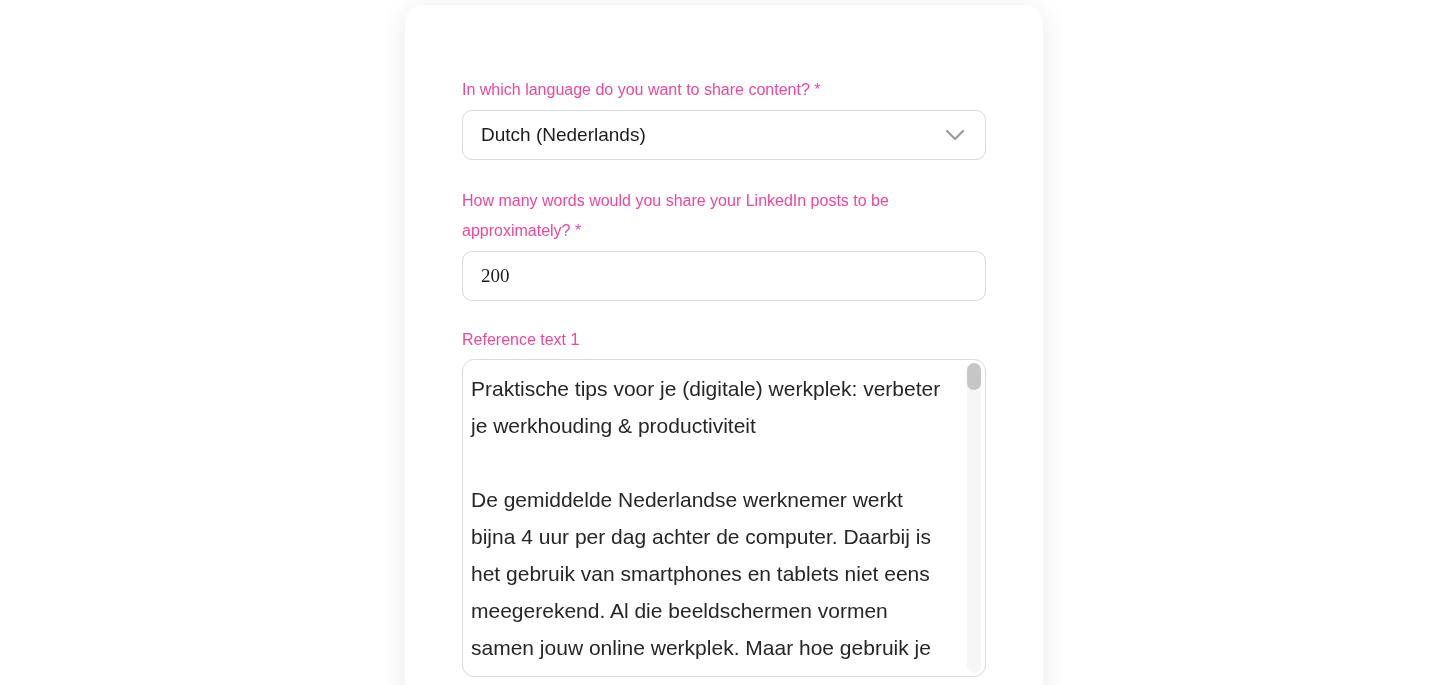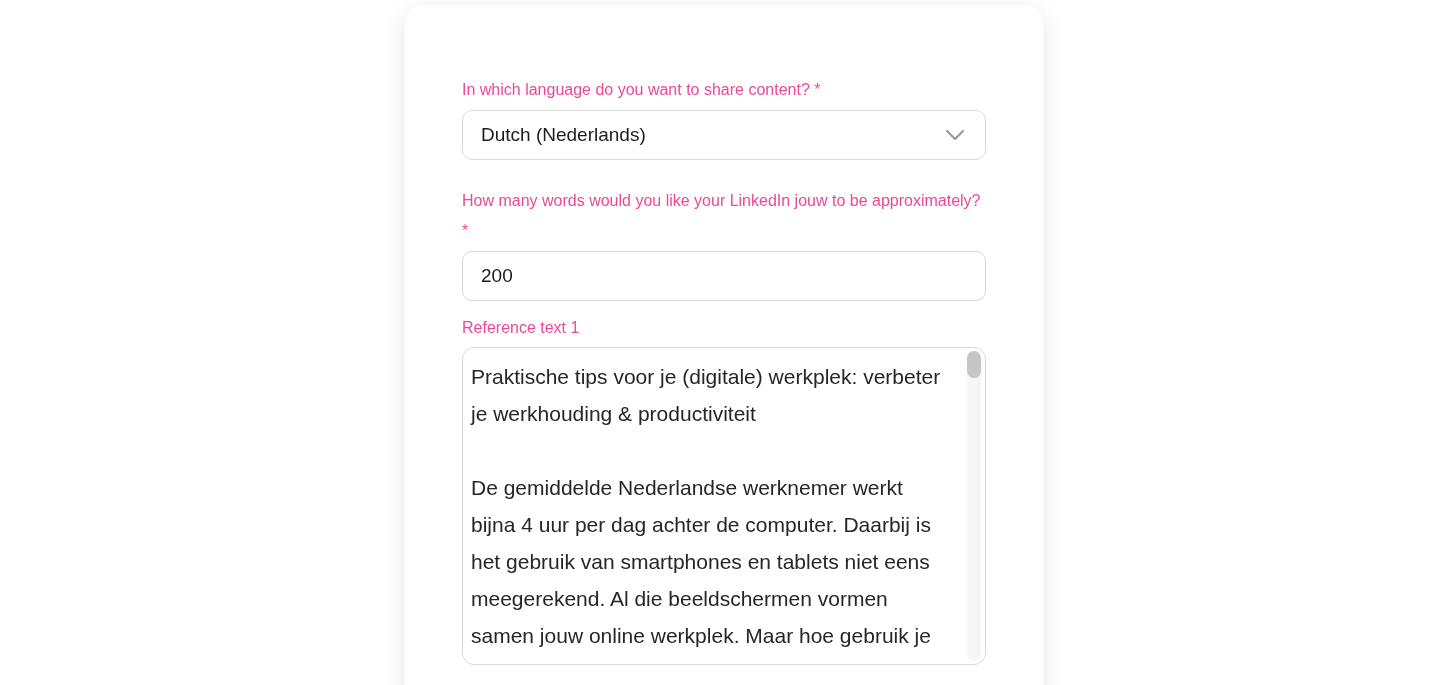--- a/index.html
+++ b/index.html
@@ -52,24 +52,25 @@
   .select-box .chev {
     display: inline-flex;
     align-items: center;
     flex: 0 0 auto;
   }
 
   .text-input {
     display: block;
     padding: 0 18px;
     outline: none;
+    font-family: Liberation Serif, serif;
   }
 
   .group { margin-top: 26px; }
-  .group-ref { margin-top: 12px; }
+  .group-ref { margin-top: 24px; }
   .group-ref .field-label { margin-bottom: 4px; }
 
   .textarea-wrap {
     position: relative;
     width: 100%;
     height: 318px;
   }
   .textarea {
     width: 100%;
     height: 100%;
@@ -115,21 +116,21 @@
         <span>Dutch (Nederlands)</span>
         <span class="chev">
           <svg width="20" height="12" viewBox="0 0 20 12" fill="none">
             <polyline points="2,2 10,10 18,2" stroke="#9a9a9a" stroke-width="2.2" stroke-linecap="round" stroke-linejoin="round" fill="none"></polyline>
           </svg>
         </span>
       </div>
     </div>
 
     <div class="group">
-      <div class="field-label">How many words would you like your LinkedIn jouw to be approximately? *</div>
+      <div class="field-label">How many words would you share your LinkedIn posts to be approximately? *</div>
       <input class="control text-input" type="text" value="200" style="">
     </div>
 
     <div class="group group-ref">
       <div class="field-label">Reference text 1</div>
       <div class="textarea-wrap">
         <div class="textarea">Praktische tips voor je (digitale) werkplek: verbeter je werkhouding &amp; productiviteit
 
 De gemiddelde Nederlandse werknemer werkt bijna 4 uur per dag achter de computer. Daarbij is het gebruik van smartphones en tablets niet eens meegerekend. Al die beeldschermen vormen samen jouw online werkplek. Maar hoe gebruik je</div>
         <div class="scrollbar-track">

